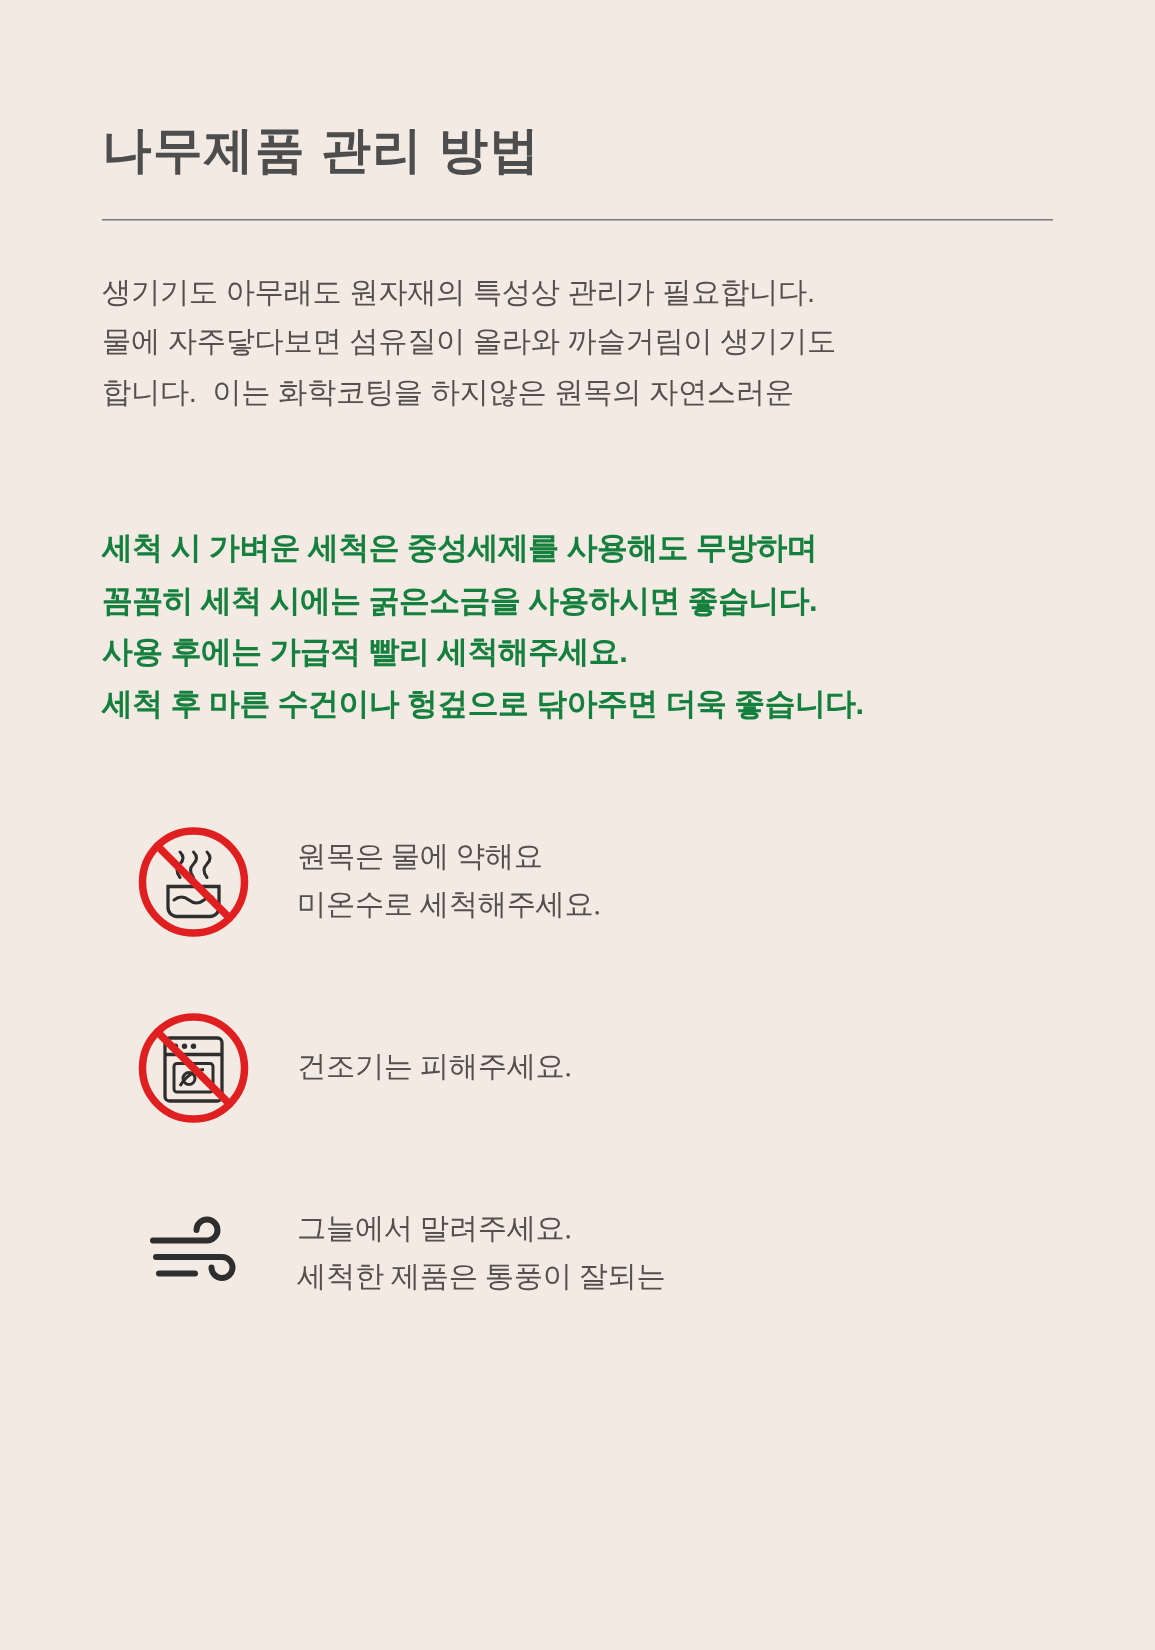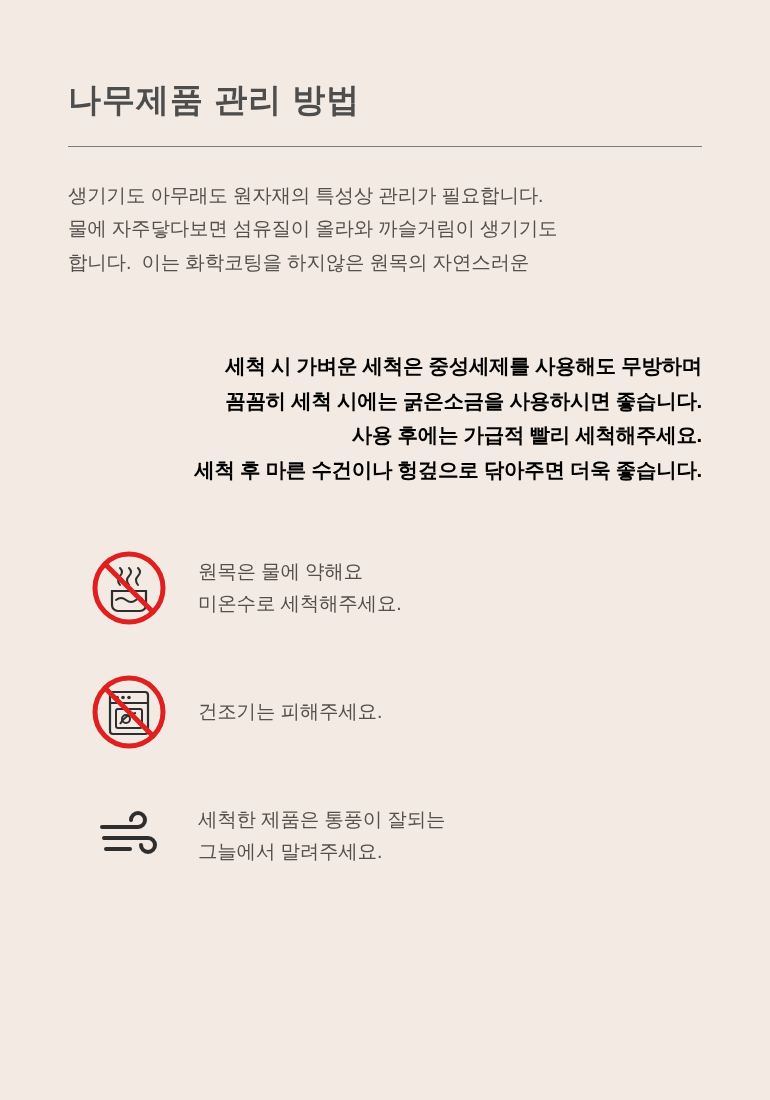--- a/index.html
+++ b/index.html
@@ -40,41 +40,42 @@
     font-size: 19.5px;
     line-height: 1.72;
     color: #55504d;
     letter-spacing: -0.2px;
   }
   .intro div {
     white-space: pre;
   }
   .highlight {
     margin-top: 70px;
-    text-align: right;
+    text-align: left;
     font-size: 20.5px;
     font-weight: bold;
     line-height: 1.68;
-    color: #000000;
+    color: #15803d;
     letter-spacing: -0.3px;
   }
   .highlight div {
     white-space: pre;
   }
   .care-list {
     margin-top: 58px;
     display: flex;
     flex-direction: column;
     gap: 38px;
   }
   .care-item {
     display: flex;
     align-items: center;
     gap: 26px;
     padding-left: 18px;
+    font-family: Liberation Serif, serif;
   }
   .care-icon {
     width: 86px;
     height: 86px;
     flex: 0 0 86px;
     display: flex;
     align-items: center;
     justify-content: center;
   }
   .care-text {
@@ -156,19 +157,19 @@
       <div class="care-icon">
         <svg width="86" height="86" viewBox="0 0 86 86" aria-hidden="true">
           <g fill="none" stroke="#2e2e2e" stroke-width="4" stroke-linecap="round">
             <path d="M16 34 H52 a7 7 0 1 0 -7 -7"></path>
             <path d="M18 45 H62 a7 7 0 1 1 -7 7"></path>
             <path d="M20 56 H44"></path>
           </g>
         </svg>
       </div>
       <div class="care-text">
+        <div>그늘에서 말려주세요.</div>
         <div>세척한 제품은 통풍이 잘되는</div>
-        <div>그늘에서 말려주세요.</div>
       </div>
     </div>
 
   </div>
 </div>
 
 </body></html>

